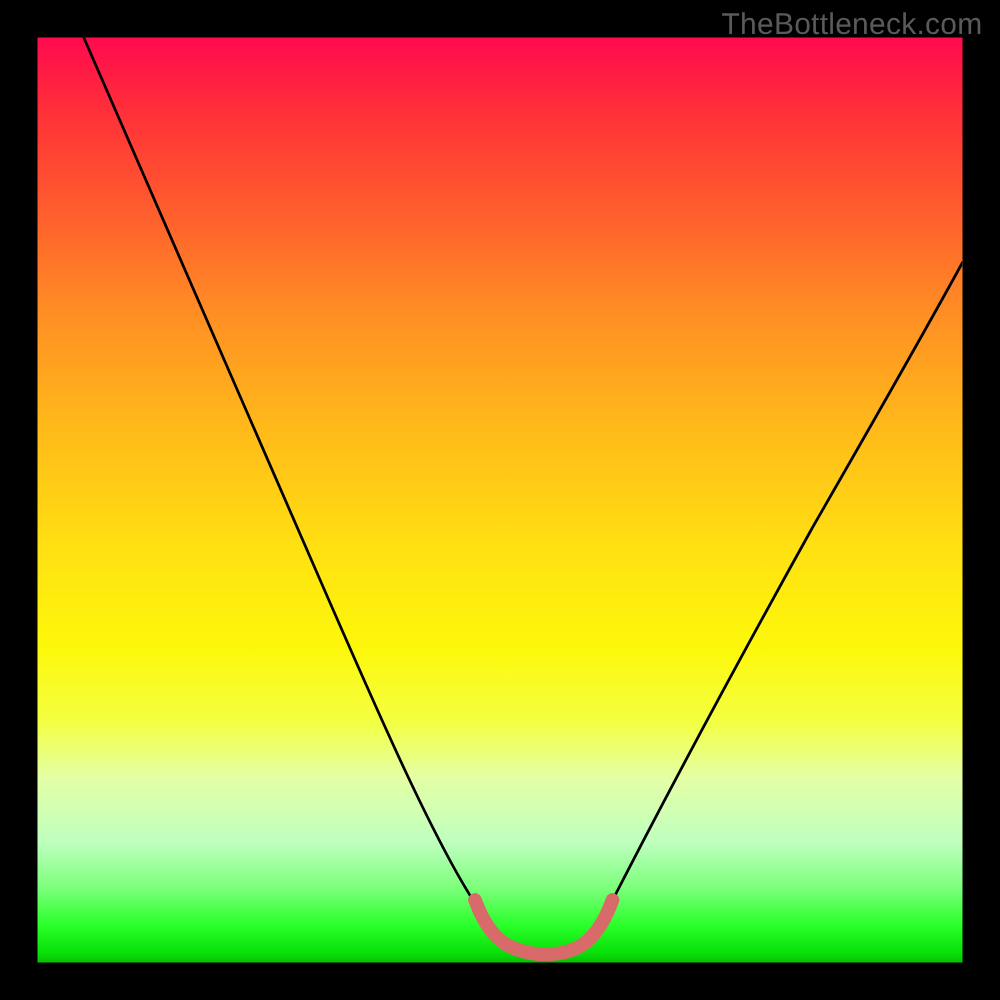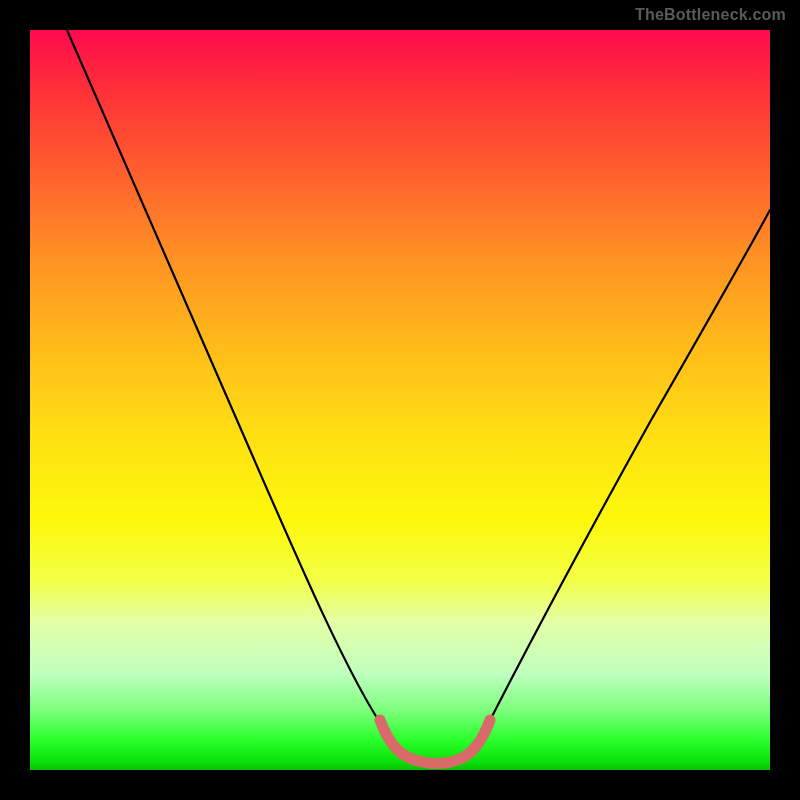--- a/index.html
+++ b/index.html
@@ -44,23 +44,23 @@
     position: absolute;
     inset: 0;
     width: 100%;
     height: 100%;
   }
   .watermark {
     position: absolute;
     top: 6px;
     right: 14px;
     color: #5a5a5a;
-    font-size: 16px;
+    font-size: 24px;
     letter-spacing: 0.2px;
-    font-weight: 700;
+    font-weight: 400;
     pointer-events: none;
   }
 </style>
 </head>
 <body>
 
 <div class="frame">
 
   <div class="plot-area">
     <svg viewBox="0 0 740 740" preserveAspectRatio="none">

